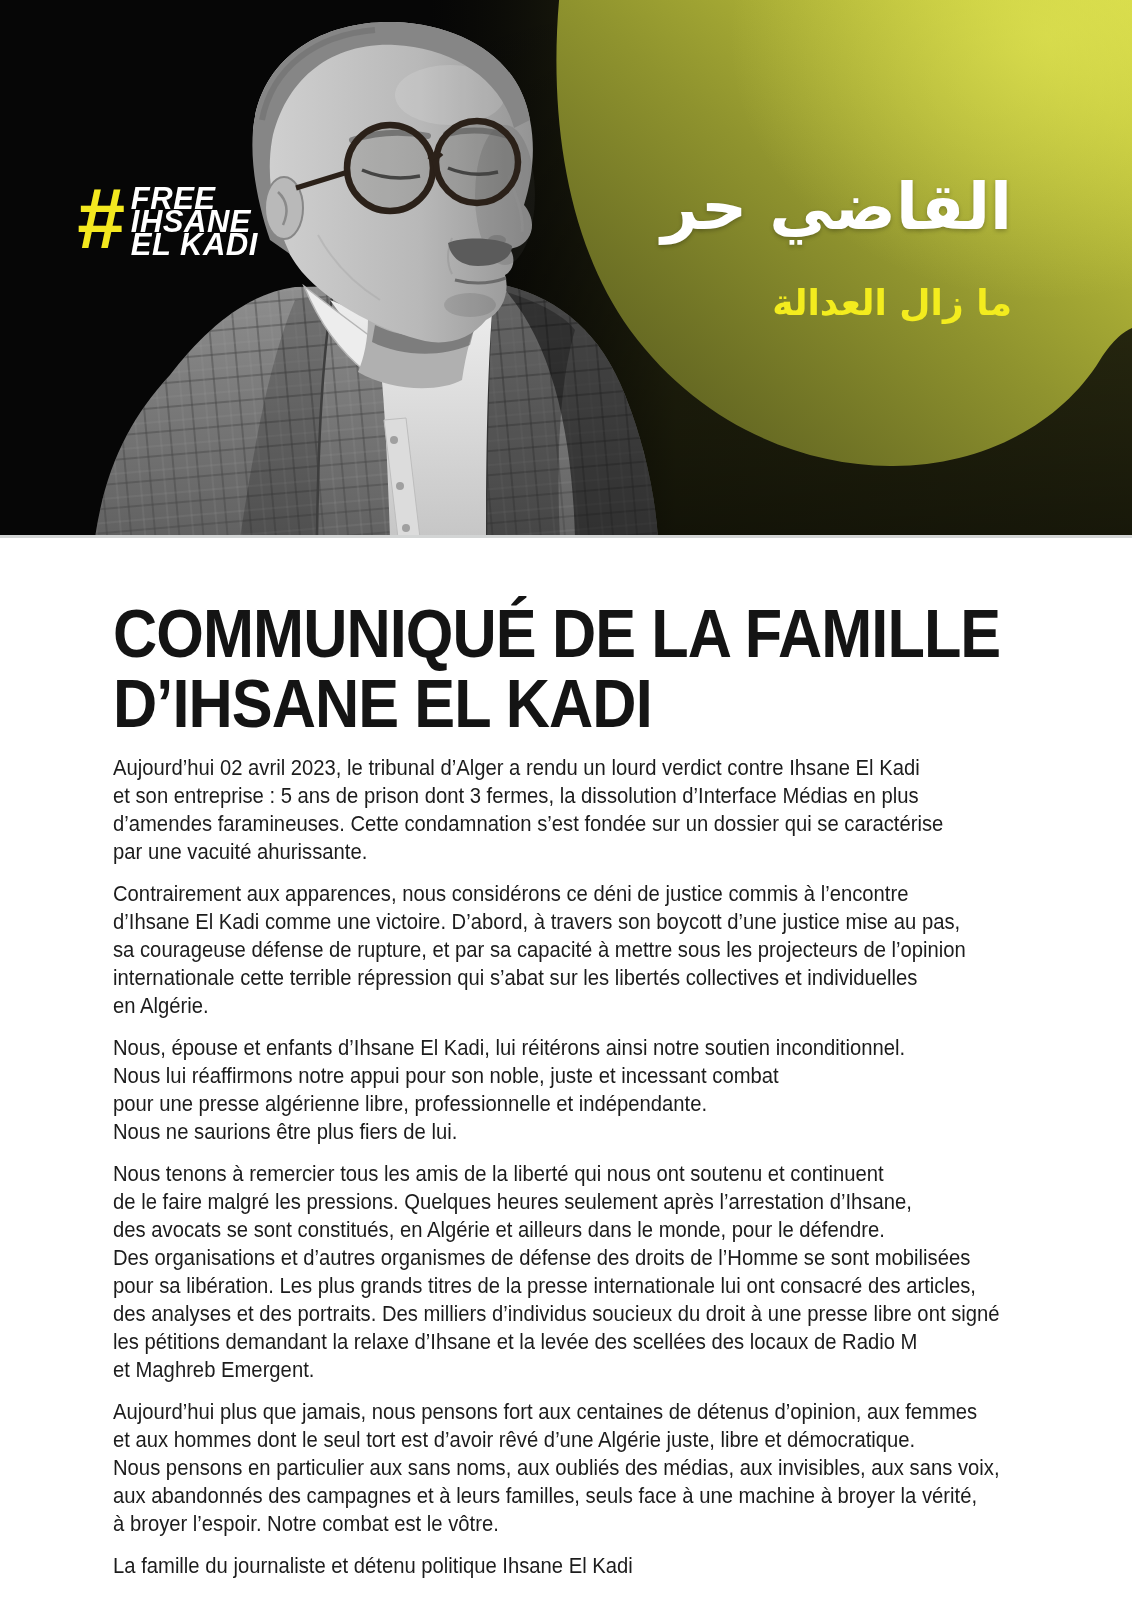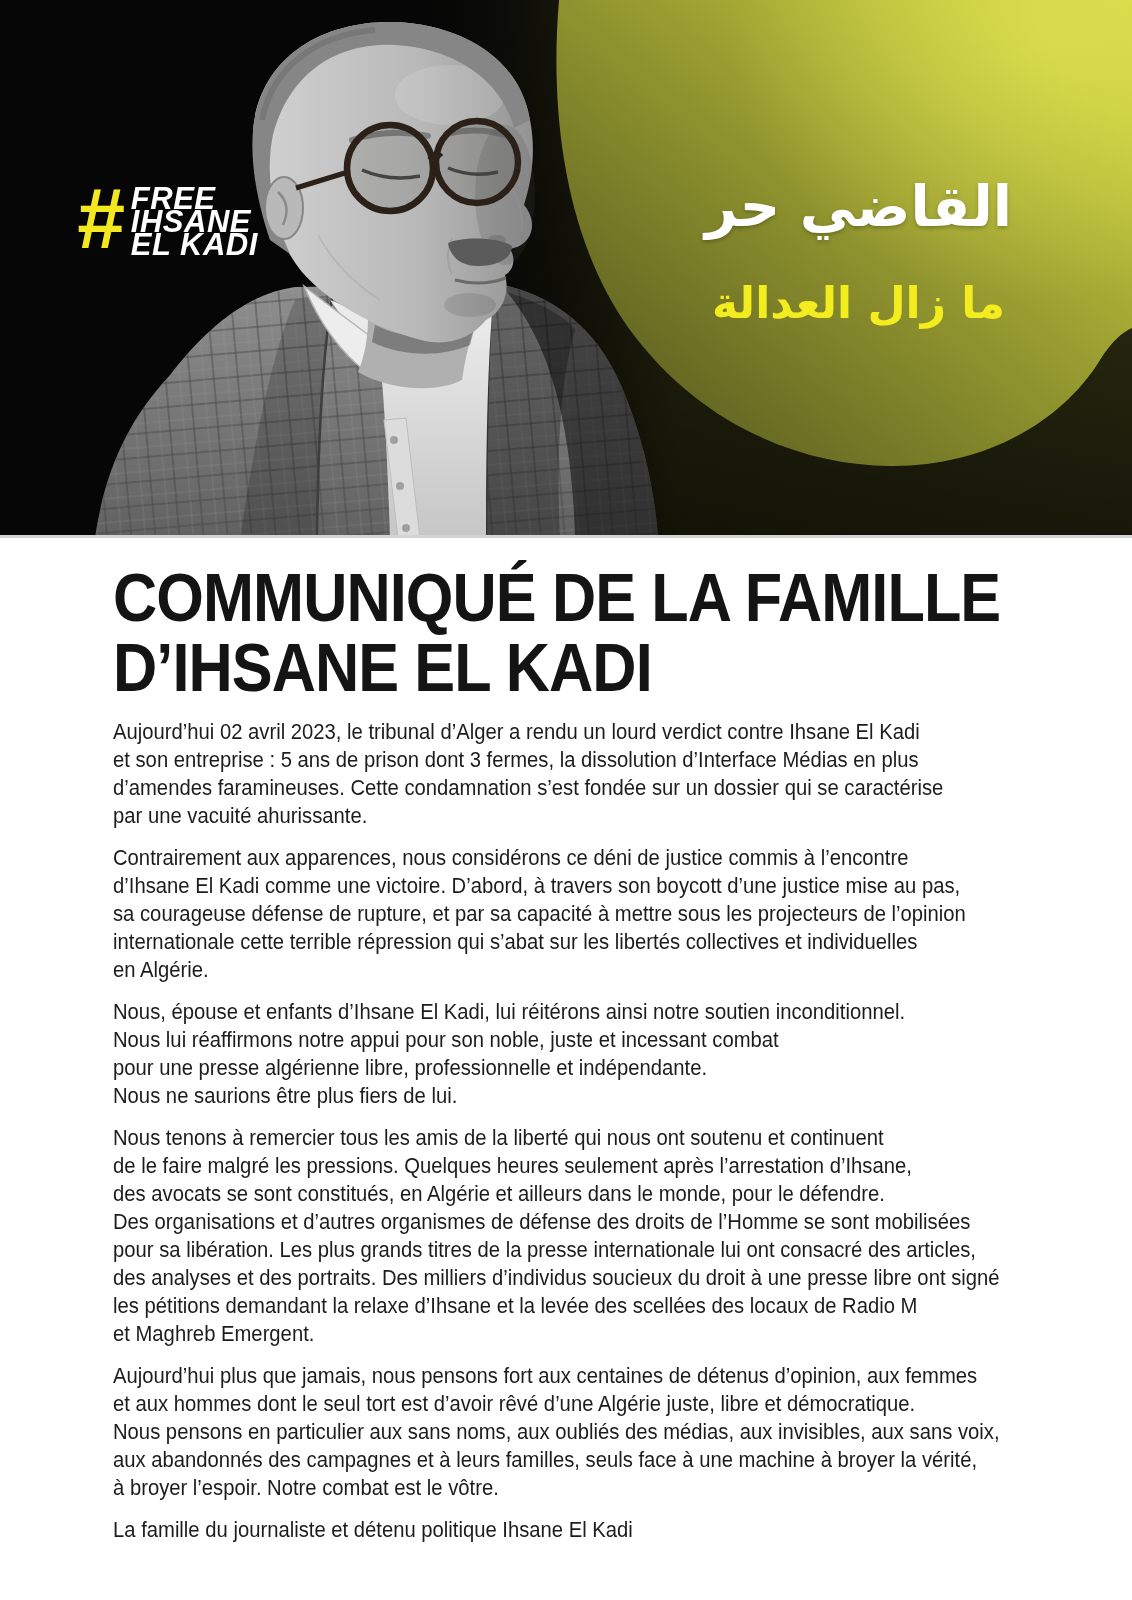--- a/index.html
+++ b/index.html
@@ -40,37 +40,37 @@
     white-space:nowrap;
   }
   .arabic {
     position:absolute; top:148px; right:120px;
     text-align:right;
     font-family:"DejaVu Sans", sans-serif;
     direction:rtl;
   }
   .arabic-main {
     color:#ffffff;
-    font-size:56px; font-weight:bold;
+    font-size:64px; font-weight:bold;
     line-height:118px;
     text-shadow:0 2px 4px rgba(0,0,0,0.25);
     white-space:nowrap;
   }
   .arabic-sub {
     color:#f3ec1e;
-    font-size:44px; font-weight:bold;
+    font-size:36px; font-weight:bold;
     line-height:66px;
     margin-top:4px;
     white-space:nowrap;
-    text-align:center;
   }
   
   .doc {
     padding:24px 47px 0 113px;
     color:#1b1b1b;
+    margin-top:36px;
   }
   .doc-title {
     margin:0 0 16px 0;
     font-weight:bold;
     font-size:68px;
     line-height:70px;
     letter-spacing:-1px;
     color:#141414;
     transform:scaleX(0.90);
     transform-origin:left top;

